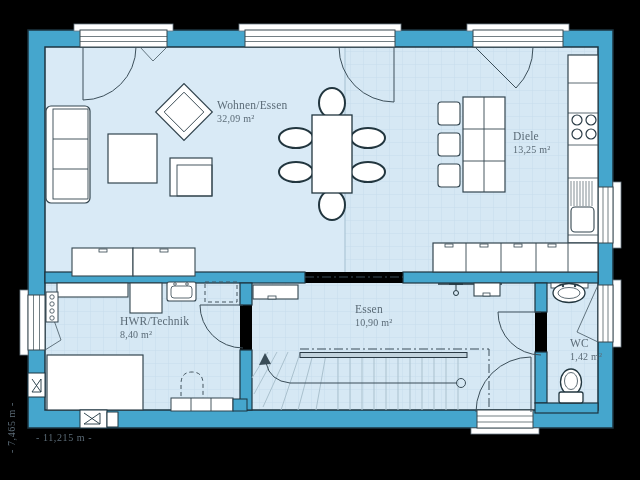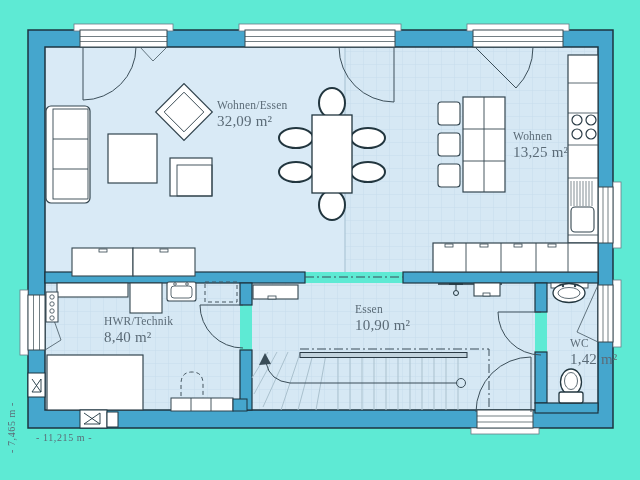--- a/index.html
+++ b/index.html
@@ -1,21 +1,21 @@
 <!DOCTYPE html>
 <html><head>
 <meta charset="utf-8">
 <style>
   html,body{margin:0;padding:0;background:#fff;}
-  #stage{position:relative;width:640px;height:480px;background:#5eead4;overflow:hidden;
+  #stage{position:relative;width:640px;height:480px;background:#000000;overflow:hidden;
          font-family:"Liberation Serif","DejaVu Serif",serif;}
   #plan-svg{position:absolute;left:0;top:0;}
   .label{position:absolute;color:#5b6b77;line-height:1.18;pointer-events:none;}
   .label .rname{font-size:11.5px;letter-spacing:.2px;}
-  .label .rarea{font-size:15px;letter-spacing:.2px;}
+  .label .rarea{font-size:10px;letter-spacing:.2px;}
   .dim{position:absolute;color:#5b6b77;font-size:10px;letter-spacing:.6px;white-space:nowrap;}
   #dim-v{width:90px;height:13px;text-align:center;transform:rotate(-90deg);}
 </style>
 </head>
 <body>
 
 <div id="stage">
 
 <svg id="plan-svg" width="640" height="480" viewBox="0 0 640 480">
   <defs>
@@ -266,24 +266,24 @@
     <path d="M84,424 L100,413 L100,424 Z M84,413 L100,424" fill="none" stroke="#1d3440" stroke-width="0.9"></path>
     <rect x="107" y="412" width="11" height="15" fill="#fff" stroke="#1d3440" stroke-width="1"></rect>
   </g>
 </svg>
 
 <div class="label" style="left:217px;top:99px">
   <div class="rname">Wohnen/Essen</div>
   <div class="rarea">32,09 m²</div>
 </div>
 <div class="label" style="left:513px;top:130px">
-  <div class="rname">Wohnen</div>
+  <div class="rname">Diele</div>
   <div class="rarea">13,25 m²</div>
 </div>
-<div class="label" style="left:104px;top:315px">
+<div class="label" style="left:120px;top:315px">
   <div class="rname">HWR/Technik</div>
   <div class="rarea">8,40 m²</div>
 </div>
 <div class="label" style="left:355px;top:303px">
   <div class="rname">Essen</div>
   <div class="rarea">10,90 m²</div>
 </div>
 <div class="label" style="left:570px;top:337px">
   <div class="rname">WC</div>
   <div class="rarea">1,42 m²</div>

